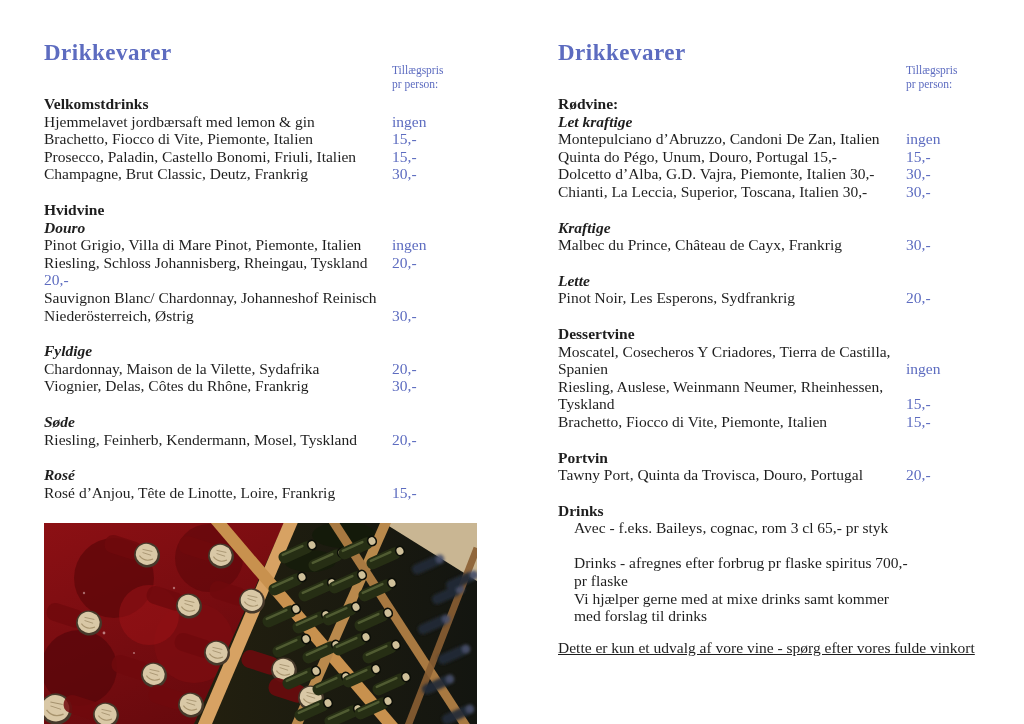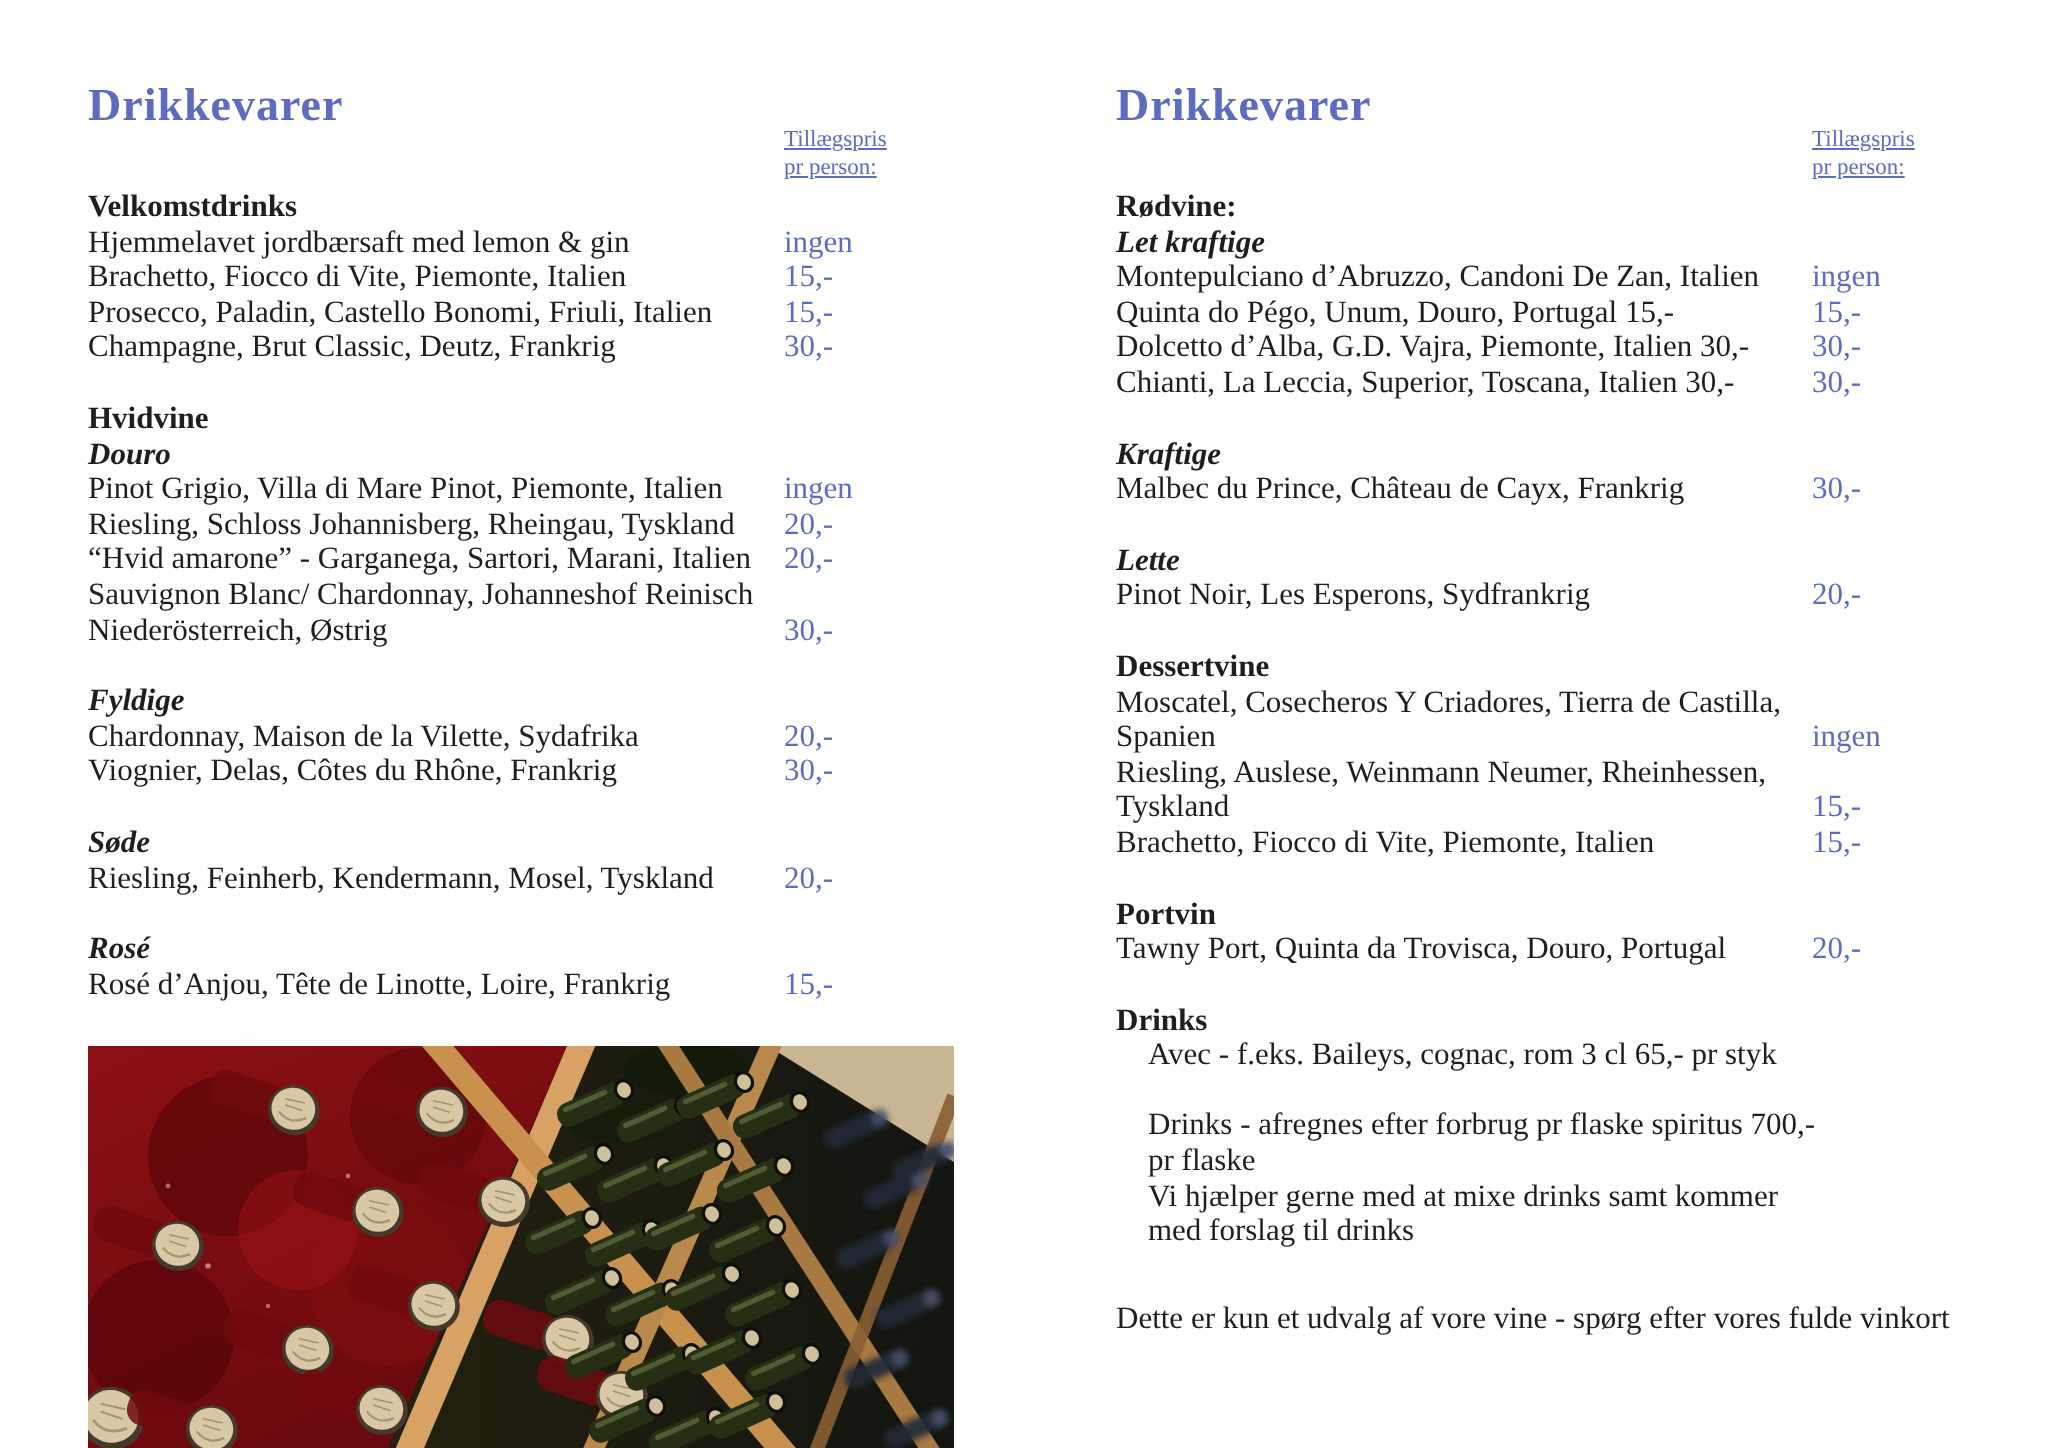--- a/index.html
+++ b/index.html
@@ -25,31 +25,30 @@
     color:var(--accent);
     margin:0 0 27px 0;
   }
   .price-head{
     position:absolute;
     left:348px;
     top:26px;
     font-size:11.5px;
     line-height:13.5px;
     color:var(--accent);
-    text-decoration:underline;
   }
   .sec{margin:0 0 18px 0;}
   .h{font-weight:bold;}
   .sh{font-weight:bold;font-style:italic;}
   .row{display:flex;align-items:flex-end;}
   .t{flex:0 0 348px;white-space:pre;}
   .p{color:var(--accent);white-space:nowrap;}
   .para{white-space:pre-line;margin-left:16px;}
   .para + .para{margin-top:17.6px;}
-  .footer-note{margin-top:26px;white-space:nowrap;}
+  .footer-note{margin-top:14px;white-space:nowrap;text-decoration:underline;}
   .photo{
     position:absolute;
     left:44px;top:523px;
     width:433px;height:201px;
     overflow:hidden;
   }
   .photo svg{display:block;width:433px;height:201px;}
 </style>
 </head>
 <body>
@@ -86,21 +85,20 @@
     <div class="sh">Douro</div>
     <div class="row">
         <span class="t">Pinot Grigio, Villa di Mare Pinot, Piemonte, Italien</span>
         <span class="p">ingen</span>
       </div>
     <div class="row">
         <span class="t">Riesling, Schloss Johannisberg, Rheingau, Tyskland</span>
         <span class="p">20,-</span>
       </div>
     <div class="row">
-        <span class="t">“Hvid amarone” - Garganega, Sartori, Marani, Italien</span>
         <span class="p">20,-</span>
       </div>
     <div class="row">
         <span class="t">Sauvignon Blanc/ Chardonnay, Johanneshof Reinisch
 Niederösterreich, Østrig</span>
         <span class="p">30,-</span>
       </div>
   </div>
 
   <div class="sec">

